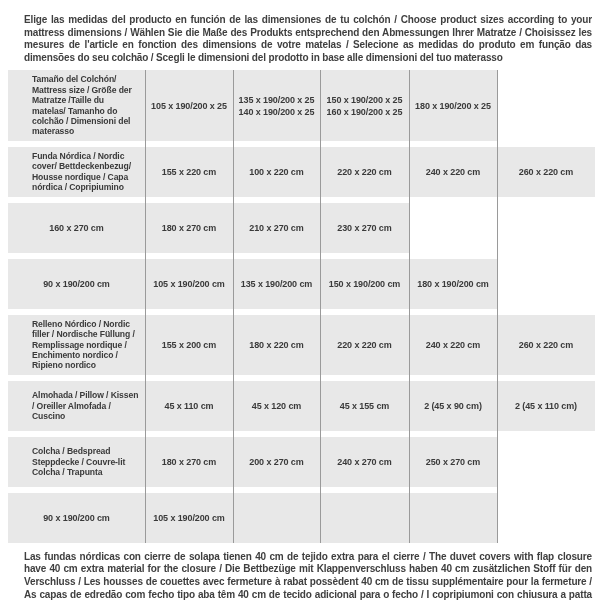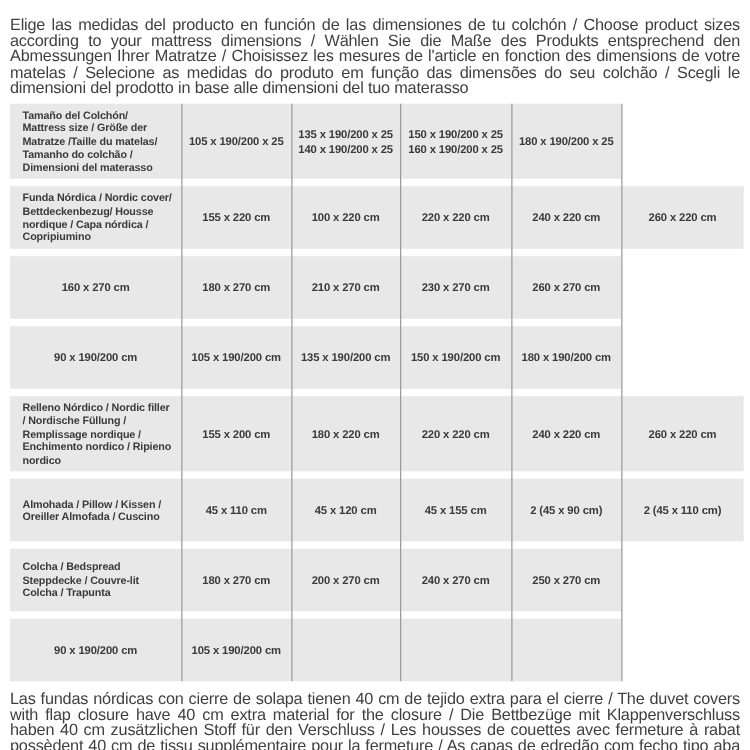--- a/index.html
+++ b/index.html
@@ -2,22 +2,22 @@
 <html><head>
 <meta charset="utf-8">
 <style>
   html,body{margin:0;padding:0;}
   body{
     width:600px;height:600px;overflow:hidden;background:#ffffff;
     font-family:"Liberation Sans", sans-serif;
     -webkit-font-smoothing:antialiased;
   }
   .intro, .footnote{
-    margin:14px 8px 0 8px;
-    font-size:13px;line-height:12.6px;font-weight:400;
+    margin:14px 8px 0 24px;
+    font-size:10px;line-height:12.6px;font-weight:700;
     letter-spacing:-0.15px;
     color:#3f3f3f;
     text-align:justify;
   }
   .footnote{margin-top:8px;}
   .size-table{
     position:relative;
     margin:6px 5px 0 8px;
     width:587px;
     display:flex;flex-direction:column;row-gap:6px;
@@ -27,21 +27,21 @@
     grid-template-columns:137px 88px 87px 89px 88px 1fr;
     min-height:50px;
   }
   .cell{
     background:#e8e8e8;
     color:#3a3a3a;
     display:flex;align-items:center;
   }
   .cell.label{
     font-size:8.6px;font-weight:700;line-height:10.4px;
-    padding:4px 6px 4px 10px;
+    padding:4px 6px 4px 24px;
     letter-spacing:-0.1px;
     text-align:left;
   }
   .cell.val{
     font-size:9px;font-weight:700;
     justify-content:center;text-align:center;
     white-space:pre-line;line-height:12px;
     letter-spacing:-0.1px;
   }
   .v-divider{
@@ -74,21 +74,20 @@
     <div class="cell val">220 x 220 cm</div>
     <div class="cell val">240 x 220 cm</div>
     <div class="cell val">260 x 220 cm</div>
   </div>
 
   <div class="t-row">
     <div class="cell val">160 x 270 cm</div>
     <div class="cell val">180 x 270 cm</div>
     <div class="cell val">210 x 270 cm</div>
     <div class="cell val">230 x 270 cm</div>
-    <div class="cell val">260 x 270 cm</div>
   </div>
 
   <div class="t-row">
     <div class="cell val">90 x 190/200 cm</div>
     <div class="cell val">105 x 190/200 cm</div>
     <div class="cell val">135 x 190/200 cm</div>
     <div class="cell val">150 x 190/200 cm</div>
     <div class="cell val">180 x 190/200 cm</div>
   </div>
 

